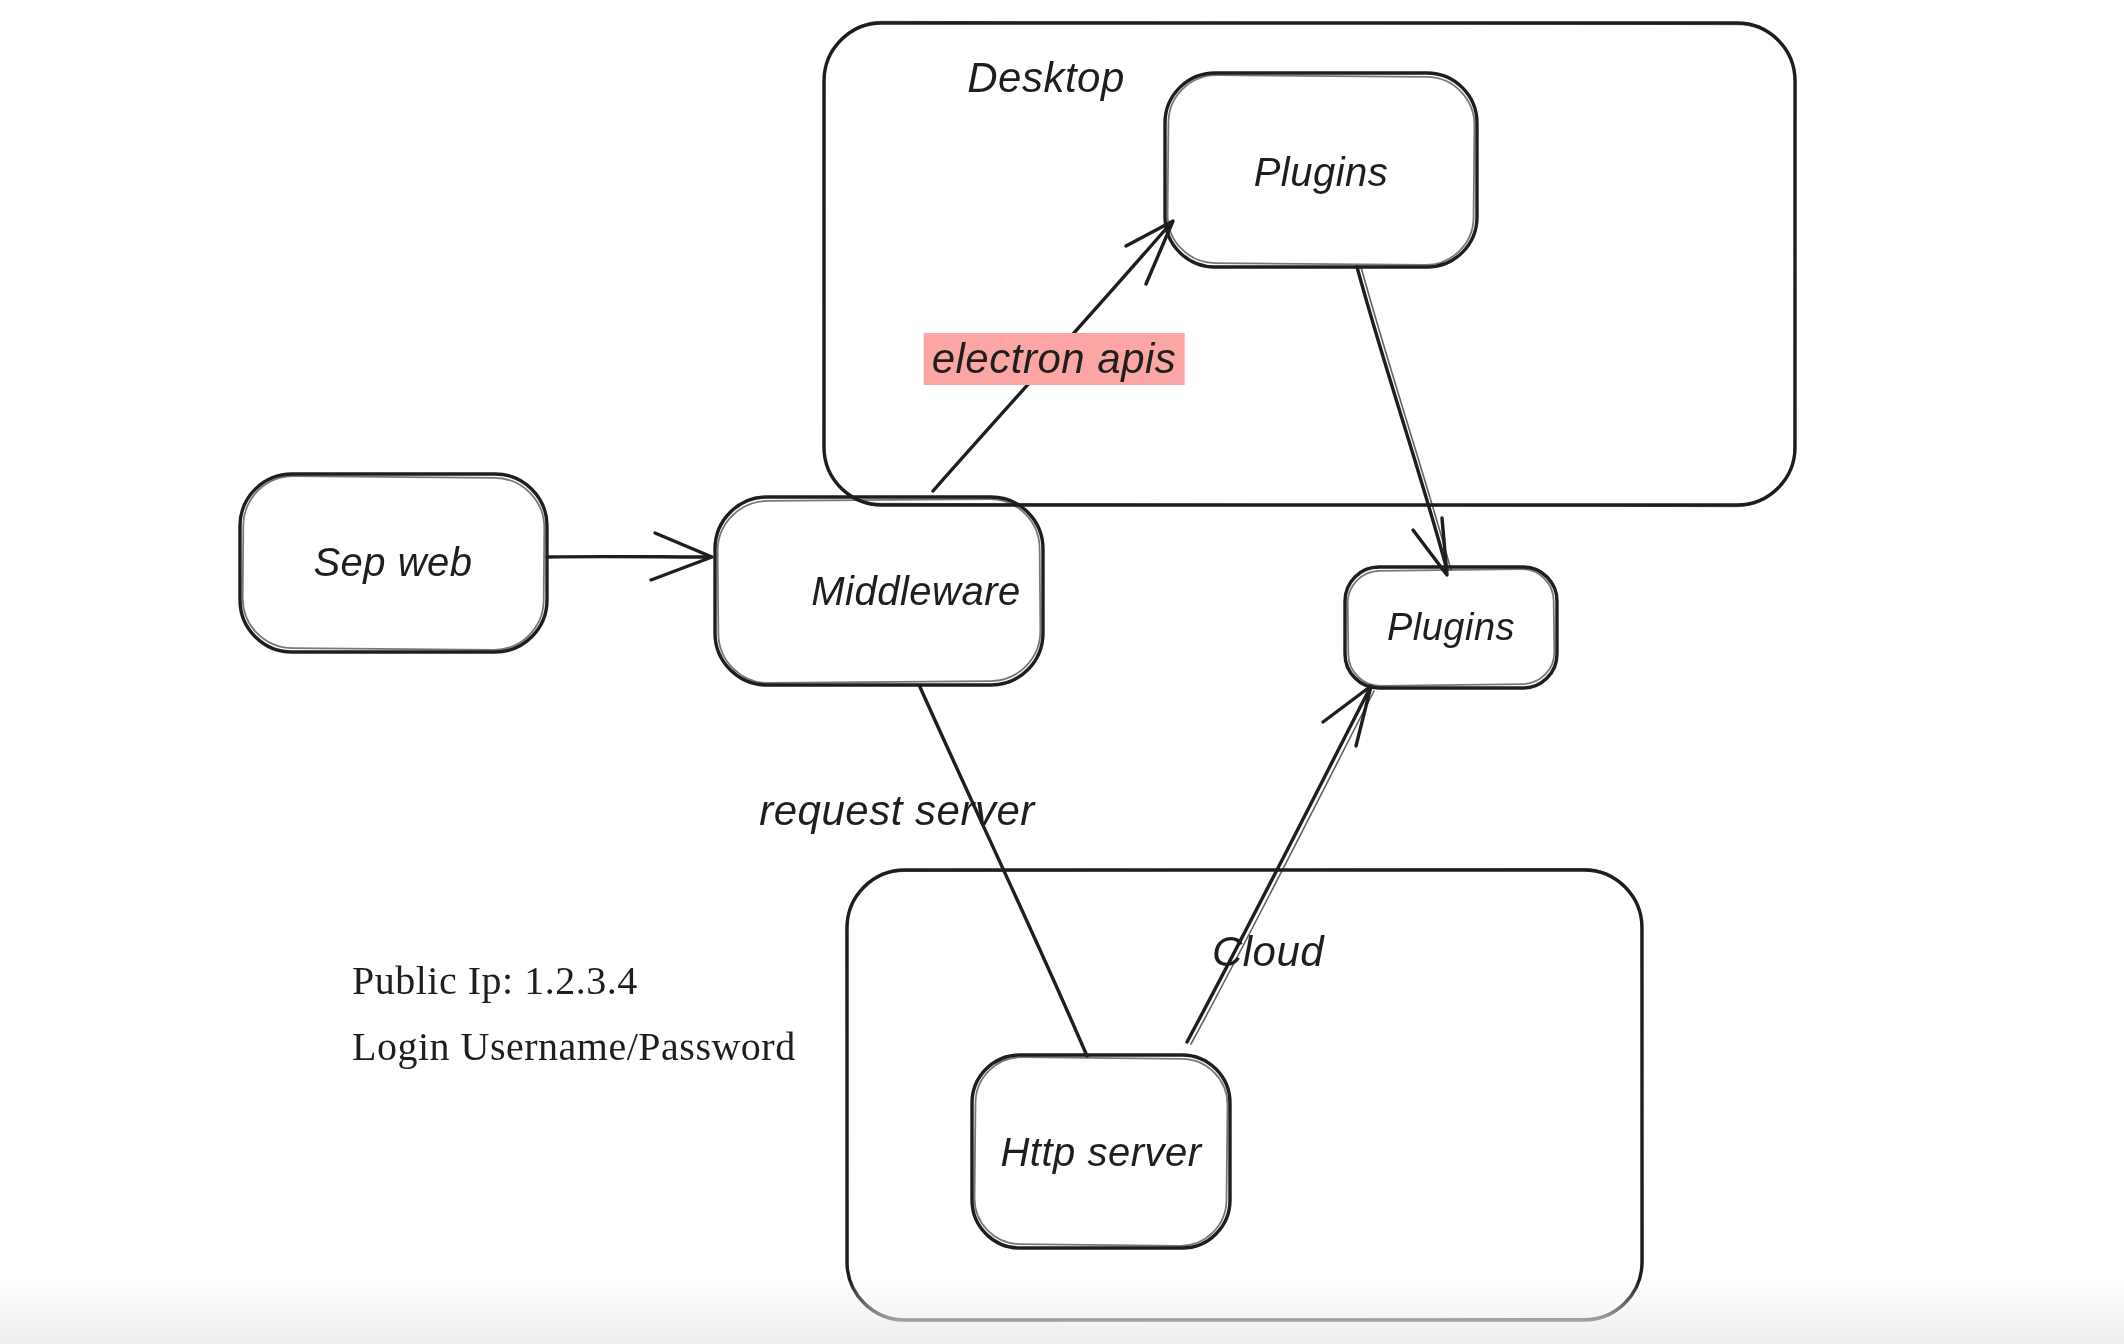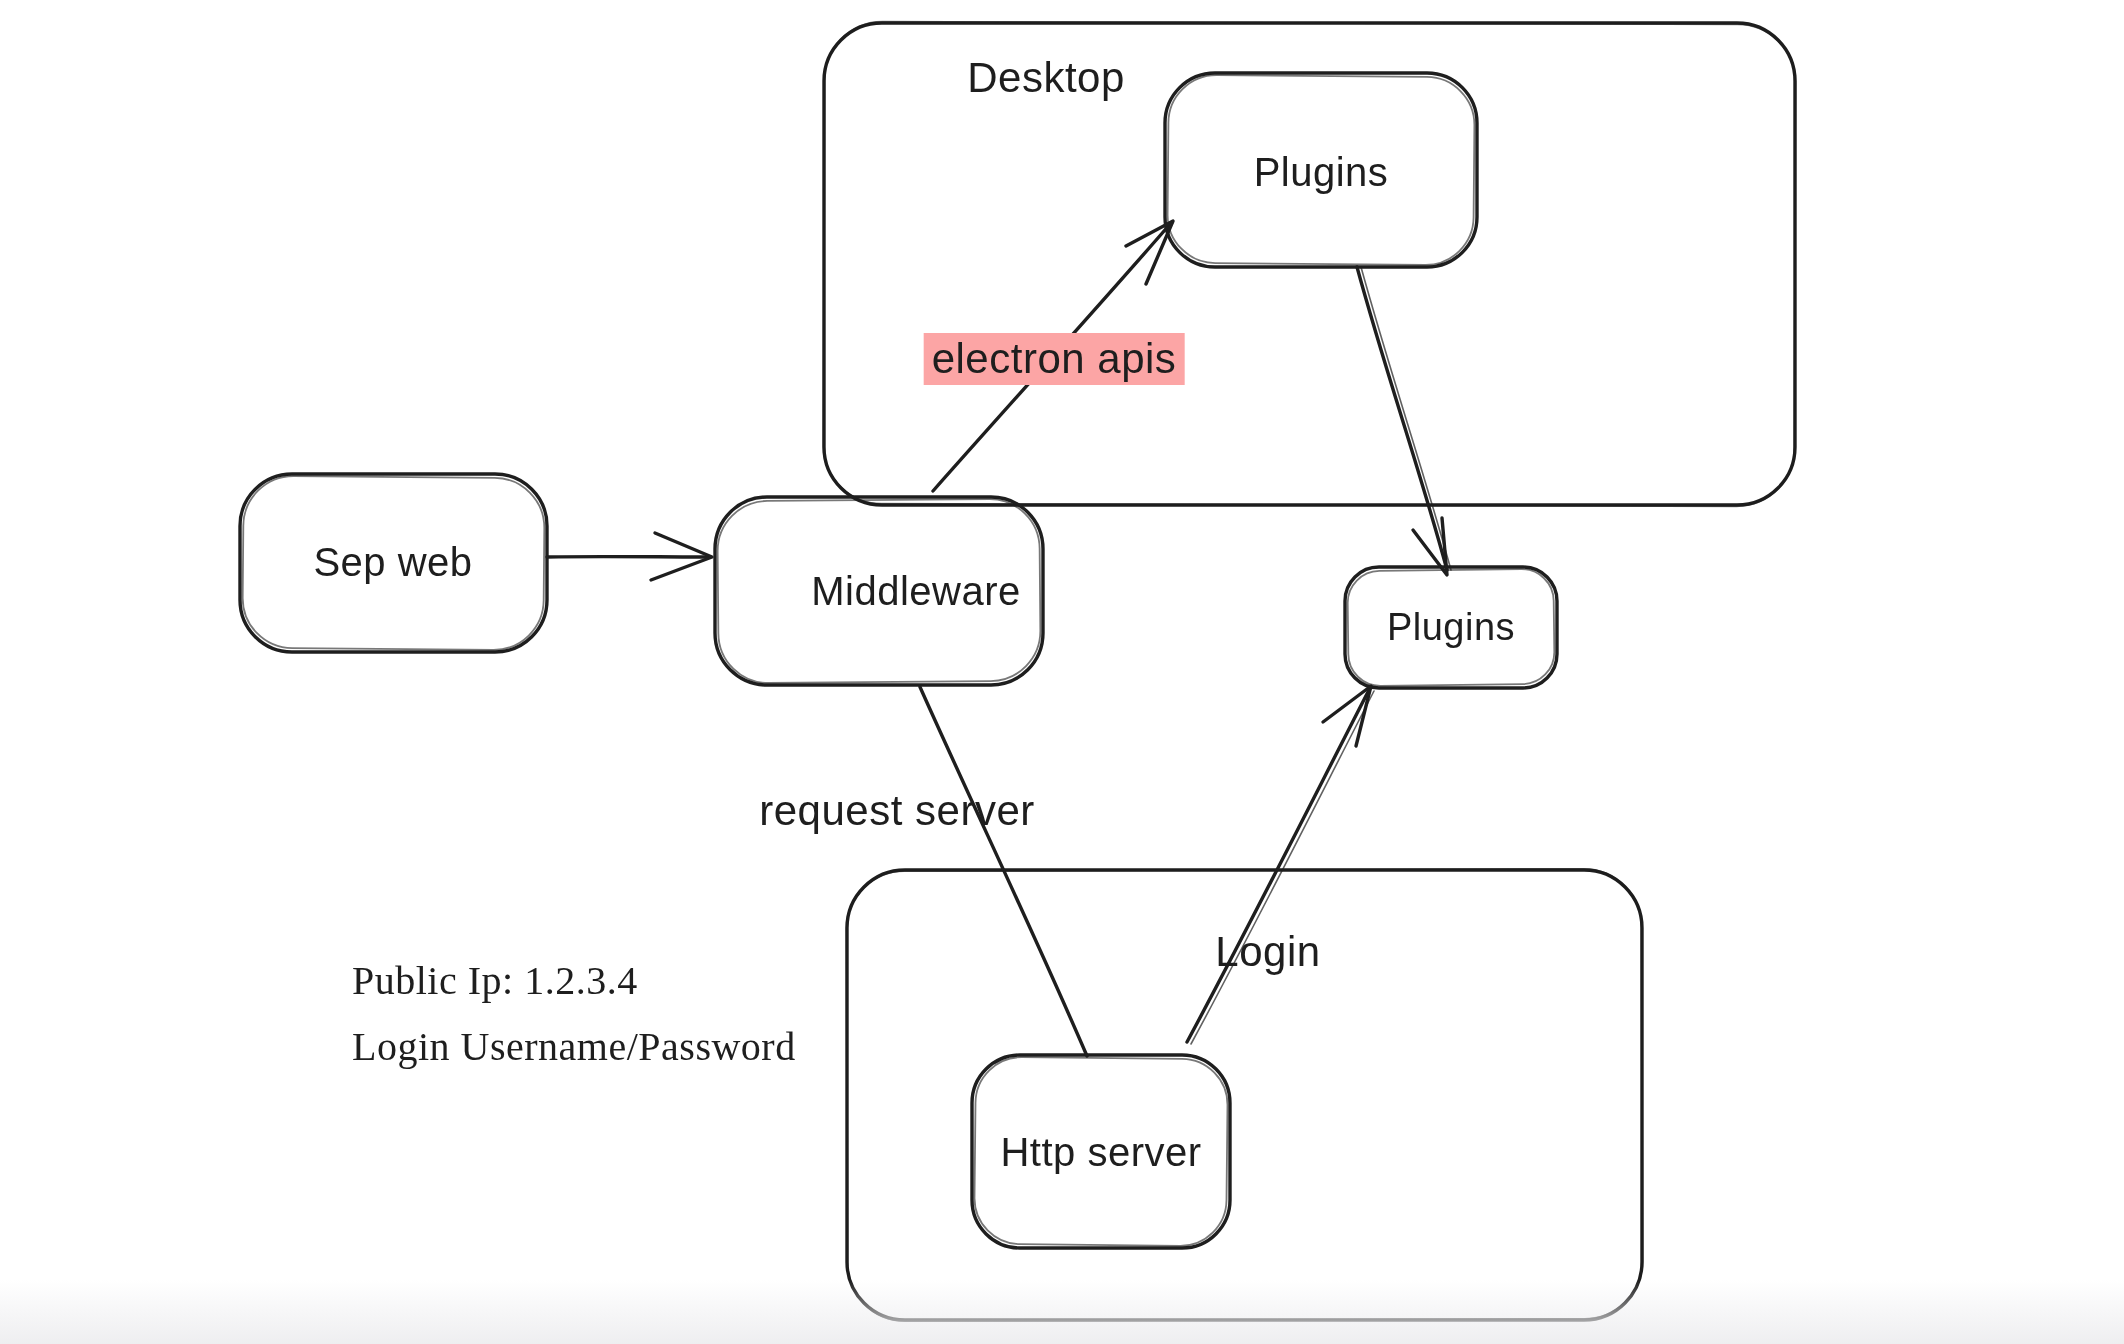--- a/index.html
+++ b/index.html
@@ -8,20 +8,21 @@
     background:#ffffff;
     font-family:"Liberation Sans", sans-serif;
   }
   .stage{position:absolute;inset:0;}
   svg.shapes{position:absolute;left:0;top:0;}
   .lbl{
     position:absolute;color:#1e1e1e;white-space:nowrap;
     transform:translate(-50%,-50%);
     letter-spacing:0.5px;
     user-select:none;
+    font-style:italic;
   }
   .node-lbl{font-size:40px;}
   .container-lbl{font-size:42px;}
   .edge-lbl{font-size:42px;}
   .edge-lbl.gap{background:#fca5a5;padding:2px 8px;}
   .note{
     position:absolute;color:#1e1e1e;font-size:40px;line-height:66px;
     letter-spacing:0.5px;white-space:nowrap;user-select:none;
   }
   .bottom-fade{
@@ -95,21 +96,21 @@
 
       <g>
         <path d="M1187,1042 C 1250,925 1315,795 1370,688"></path>
         <path d="M1191,1044 C 1254,928 1319,798 1374,691" stroke-width="1.6" opacity="0.7"></path>
         <path d="M1323,722 L1371,686 L1356,746"></path>
       </g>
     </g>
   </svg>
 
   <div class="lbl container-lbl" style="left:1046px;top:78px;">Desktop</div>
-  <div class="lbl container-lbl" style="left:1268px;top:952px;">Login</div>
+  <div class="lbl container-lbl" style="left:1268px;top:952px;">Cloud</div>
 
   <div class="lbl node-lbl" style="left:393px;top:562px;">Sep web</div>
   <div class="lbl node-lbl" style="left:916px;top:591px;">Middleware</div>
   <div class="lbl node-lbl" style="left:1321px;top:172px;">Plugins</div>
   <div class="lbl node-lbl" style="left:1451px;top:627px;font-size:38px;">Plugins</div>
   <div class="lbl node-lbl" style="left:1101px;top:1152px;text-align:center;">Http server</div>
 
   <div class="lbl edge-lbl gap" style="left:1054px;top:359px;">electron apis</div>
   <div class="lbl edge-lbl" style="left:897px;top:811px;">request server</div>
 

